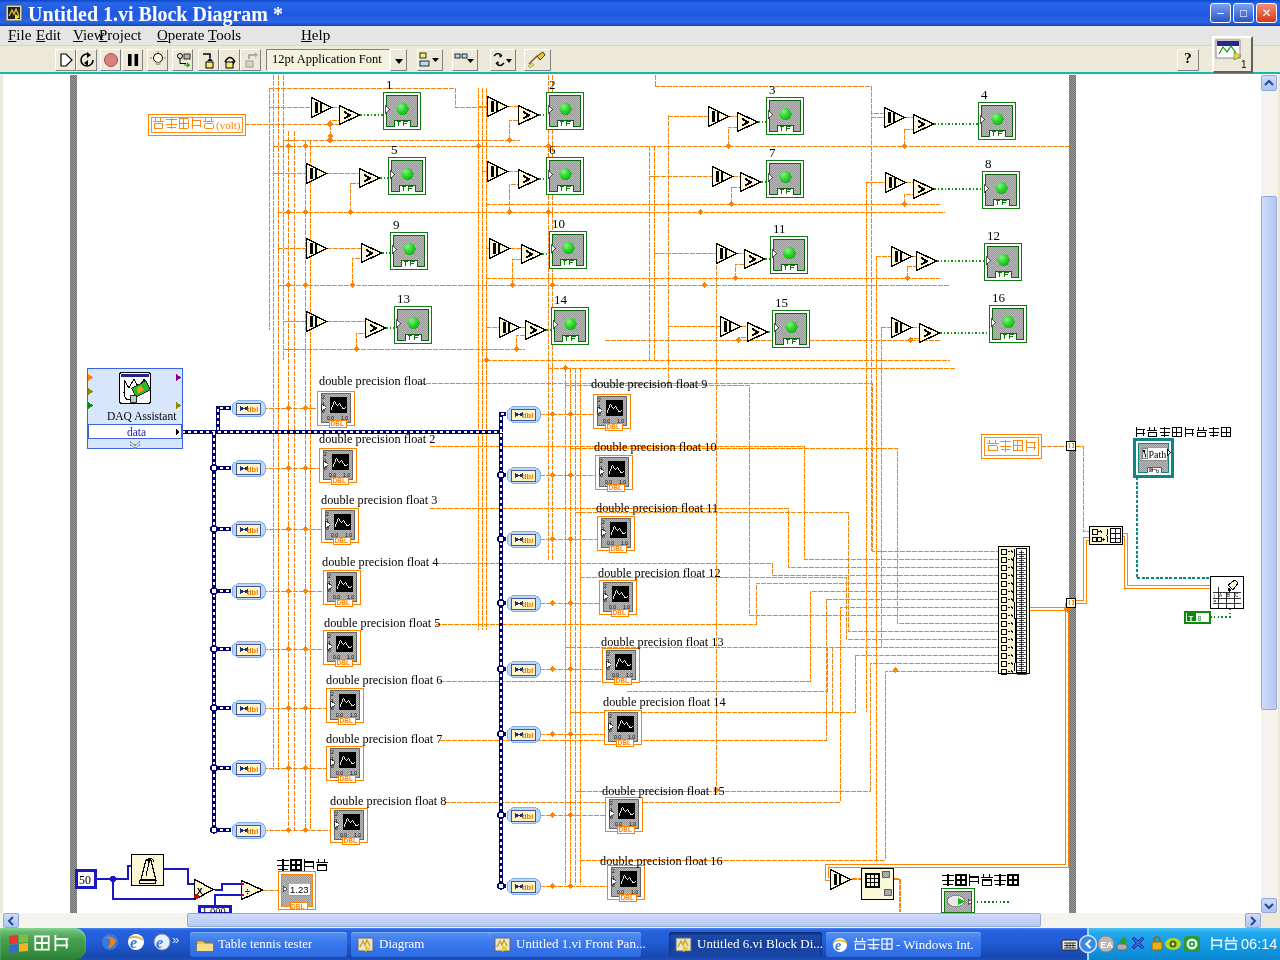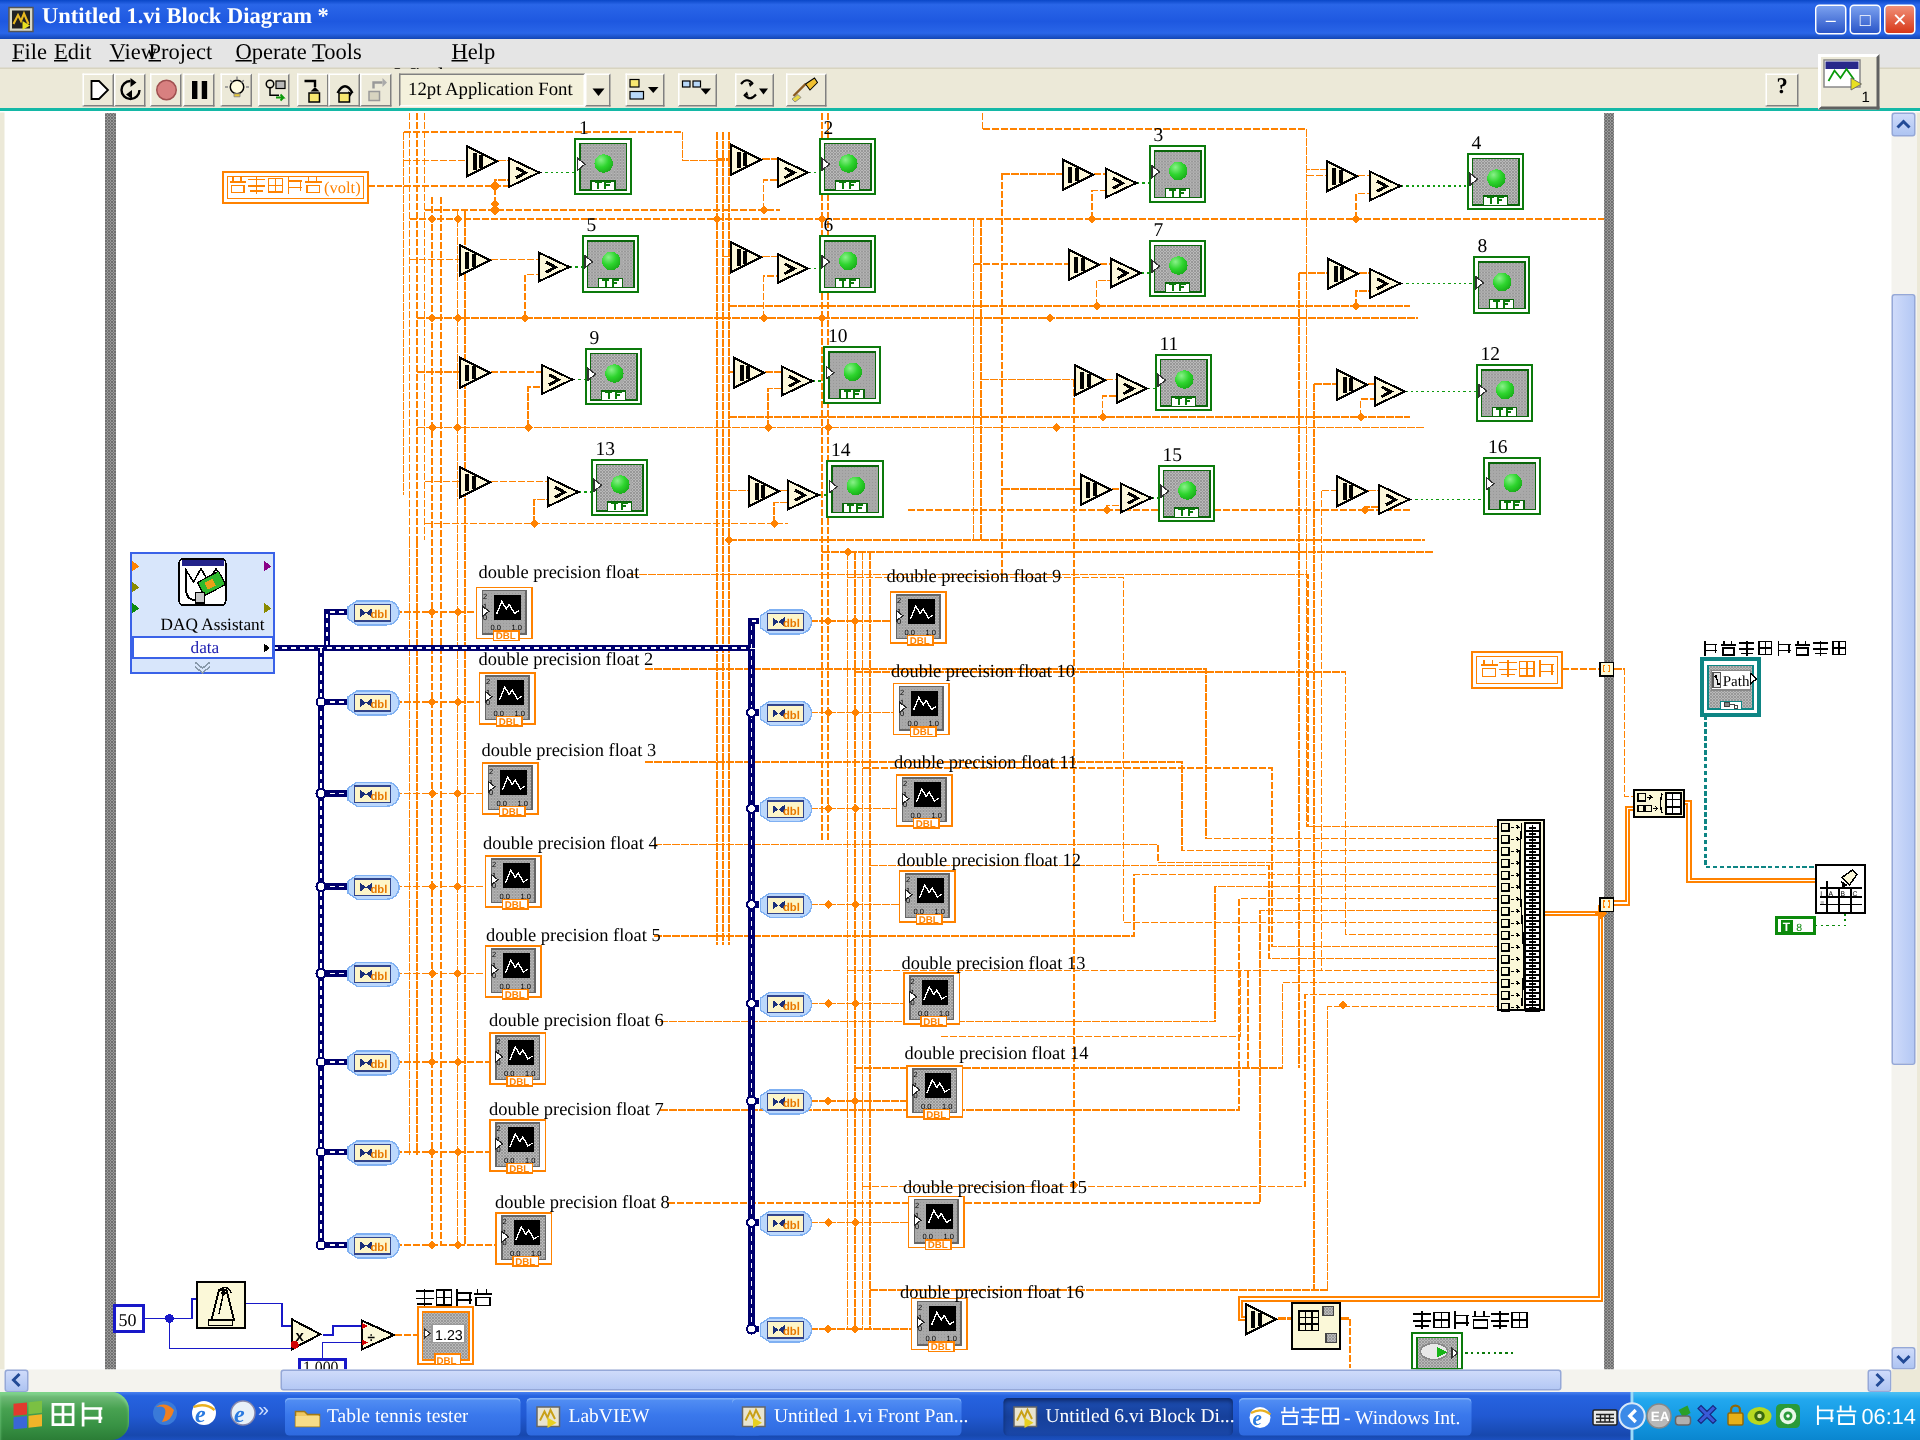--- a/index.html
+++ b/index.html
@@ -14,21 +14,21 @@
 .task{position:absolute;left:0;top:928px;width:1280px;height:32px;background:linear-gradient(180deg,#4a82f0 0%,#2663e0 8%,#2159d2 50%,#1748ae 90%,#1c50c0 100%)}
 .tbt{position:absolute;top:4px;height:25px;background:linear-gradient(180deg,#5490f4,#3a78ec 45%,#2e6ae0);border-radius:3px;color:#fff;font-size:13px;box-shadow:inset 0 1px 0 #7fb0f8}
 </style></head><body>
 <div class="tb">
 <svg width="18" height="18" style="position:absolute;left:5px;top:4px">
       <rect width="16" height="16" x="1" y="1" fill="#d8d8c8" stroke="#555"></rect>
       <rect x="3" y="3" width="12" height="12" fill="#222"></rect>
       <path d="M4,12 l3,-6 l2,4 l2,-5 l3,7" stroke="#e8b820" stroke-width="1.4" fill="none"></path>
       <path d="M10,10 l5,3 l-5,3z" fill="#e8e020"></path>
     </svg>
-<span style="position:absolute;left:28px;top:3px;font-size:15px;font-weight:bold;color:#fff;font-family:'Liberation Serif',serif">Untitled 1.vi Block Diagram *</span>
+<span style="position:absolute;left:28px;top:3px;font-size:20px;font-weight:bold;color:#fff;font-family:'Liberation Serif',serif">Untitled 1.vi Block Diagram *</span>
 <div style="position:absolute;left:1210px;top:3px;width:21px;height:20px;background:linear-gradient(180deg,#7ba1ef,#2a55c8);border:1px solid #fff;border-radius:3px;color:#fff;text-align:center;font-size:12px;line-height:19px;font-family:'Liberation Sans'">–</div>
 <div style="position:absolute;left:1233px;top:3px;width:21px;height:20px;background:linear-gradient(180deg,#7ba1ef,#2a55c8);border:1px solid #fff;border-radius:3px;color:#fff;text-align:center;font-size:12px;line-height:19px;font-family:'Liberation Sans'">□</div>
 <div style="position:absolute;left:1256px;top:3px;width:21px;height:20px;background:linear-gradient(180deg,#f09078,#d83818);border:1px solid #fff;border-radius:3px;color:#fff;text-align:center;font-size:12px;line-height:19px;font-family:'Liberation Sans'">✕</div>
 </div>
 <div class="mb" style="line-height:19px">
 <span style="position:absolute;left:8px;margin:0"><u>F</u>ile</span>
 <span style="position:absolute;left:36px;margin:0"><u>E</u>dit</span>
 <span style="position:absolute;left:73px;margin:0"><u>V</u>iew</span>
 <span style="position:absolute;left:99px;margin:0"><u>P</u>roject</span>
 <span style="position:absolute;left:157px;margin:0"><u>O</u>perate</span>
@@ -805,21 +805,21 @@
         <path d="M1,7 h16 v7 h-16z" fill="#f8dc88"></path>
       </svg>
 <span style="position:absolute;left:28px;top:4px;white-space:nowrap;overflow:hidden;font-family:'Liberation Serif'">Table tennis tester</span>
 </div>
 <div class="tbt" style="left:351px;width:157px;">
       <svg width="18" height="16" style="position:absolute;left:6px;top:5px">
         <rect x="1" y="1" width="15" height="13" fill="#e8e4d0" stroke="#666"></rect>
         <path d="M3,10 l3,-6 l2,4 l2,-5 l3,6" stroke="#c8a018" stroke-width="1.3" fill="none"></path>
         <path d="M8,8 l6,3.5 l-6,3.5z" fill="#e8d020"></path>
       </svg>
-<span style="position:absolute;left:28px;top:4px;white-space:nowrap;overflow:hidden;font-family:'Liberation Serif'">LabVIEW</span>
+<span style="position:absolute;left:28px;top:4px;white-space:nowrap;overflow:hidden;font-family:'Liberation Serif'">Diagram</span>
 </div>
 <div class="tbt" style="left:488px;width:153px;">
       <svg width="18" height="16" style="position:absolute;left:6px;top:5px">
         <rect x="1" y="1" width="15" height="13" fill="#e8e4d0" stroke="#666"></rect>
         <path d="M3,10 l3,-6 l2,4 l2,-5 l3,6" stroke="#c8a018" stroke-width="1.3" fill="none"></path>
         <path d="M8,8 l6,3.5 l-6,3.5z" fill="#e8d020"></path>
       </svg>
 <span style="position:absolute;left:28px;top:4px;white-space:nowrap;overflow:hidden;font-family:'Liberation Serif'">Untitled 1.vi Front Pan...</span>
 </div>
 <div class="tbt" style="left:669px;width:153px;background:linear-gradient(180deg,#1e4fb4,#16409a 50%,#1a47a8);box-shadow:inset 0 2px 3px #0e2a6a">

